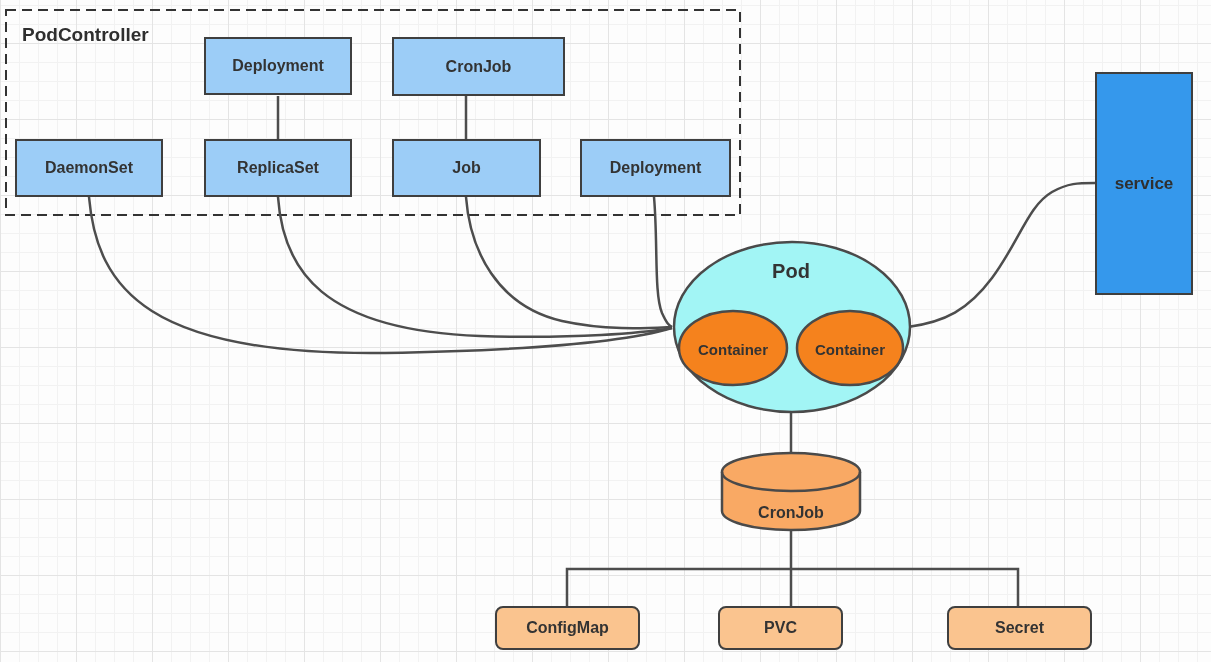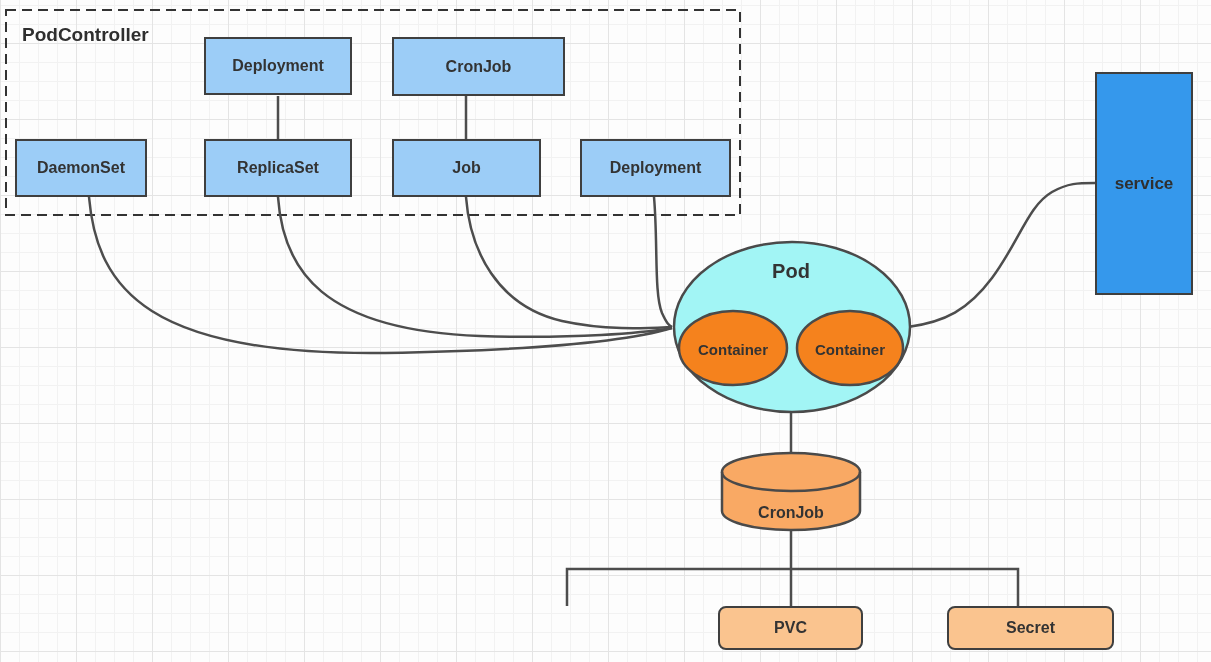--- a/index.html
+++ b/index.html
@@ -104,41 +104,44 @@
   </svg>
 
   <div class="group-title">PodController</div>
 
   <div class="node blue-box" style="left:204px; top:37px; width:148px; height:58px;">
     <span>Deployment</span>
   </div>
   <div class="node blue-box" style="left:392px; top:37px; width:173px; height:59px;">
     <span>CronJob</span>
   </div>
-  <div class="node blue-box" style="left:15px; top:139px; width:132px; height:58px;">
+  <div class="node blue-box" style="left:15px; top:139px; width:148px; height:58px;">
     <span>DaemonSet</span>
   </div>
   <div class="node blue-box" style="left:392px; top:139px; width:149px; height:58px;">
     <span>Job</span>
   </div>
   <div class="node blue-box" style="left:204px; top:139px; width:148px; height:58px;">
     <span>ReplicaSet</span>
   </div>
   <div class="node blue-box" style="left:580px; top:139px; width:151px; height:58px;">
     <span>Deployment</span>
   </div>
 
   <div class="node service-box" style="left:1095px; top:72px; width:98px; height:223px;">
     <span>service</span>
   </div>
 
-  <div class="node storage-box" style="left:718px; top:606px; width:145px; height:44px;">
+  <div class="node storage-box" style="left:495px; top:606px; width:145px; height:44px;">
+    <span>ConfigMap</span>
+  </div>
+  <div class="node storage-box" style="left:718px; top:606px; width:125px; height:44px;">
     <span>PVC</span>
   </div>
-  <div class="node storage-box" style="left:947px; top:606px; width:167px; height:44px;">
+  <div class="node storage-box" style="left:947px; top:606px; width:145px; height:44px;">
     <span>Secret</span>
   </div>
 
   <div class="float-label" style="left:791px; top:271px; font-size:20px;">Pod</div>
   <div class="float-label" style="left:733px; top:349px; font-size:15px;">Container</div>
   <div class="float-label" style="left:850px; top:349px; font-size:15px;">Container</div>
   <div class="float-label" style="left:791px; top:513px; font-size:16px;">CronJob</div>
 
 </div>
 

